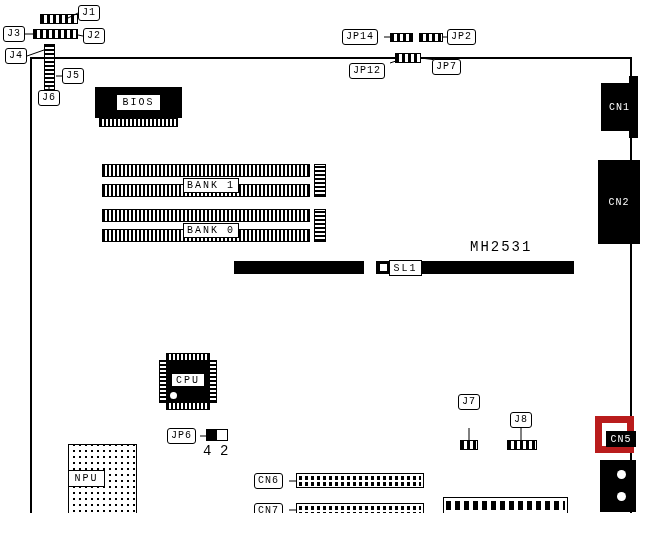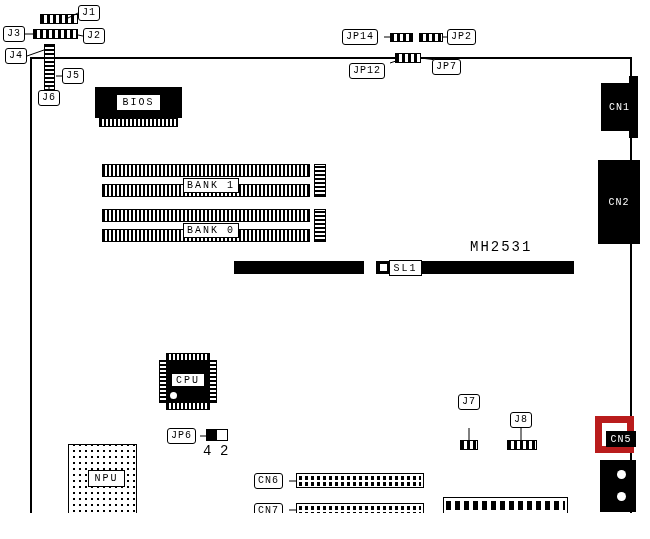--- a/index.html
+++ b/index.html
@@ -107,21 +107,21 @@
   <div class="abs" style="left:170px;top:392px;width:7px;height:7px;background:#fff;border-radius:50%;z-index:5"></div>
 
   <div class="co" style="left:167px;top:428px">JP6</div>
   <div class="abs" style="left:206px;top:429px;width:22px;height:12px;border:1px solid #000;background:#fff">
     <div class="abs" style="left:0;top:0;width:10px;height:10px;background:#000"></div>
   </div>
   <div class="txt" style="left:203px;top:443px;letter-spacing:0">4</div>
   <div class="txt" style="left:220px;top:443px;letter-spacing:0">2</div>
 
   <div class="dotgrid" style="left:68px;top:444px;width:69px;height:72px"></div>
-  <div class="boxlabel" style="left:88px;top:470px;width:37px;height:17px">NPU</div>
+  <div class="boxlabel" style="left:68px;top:470px;width:37px;height:17px">NPU</div>
 
   <div class="co" style="left:458px;top:394px">J7</div>
   <div class="co" style="left:510px;top:412px">J8</div>
   <div class="pins-h" style="left:460px;top:440px;width:18px;height:10px"></div>
   <div class="pins-h" style="left:507px;top:440px;width:30px;height:10px"></div>
 
   <div class="co" style="left:254px;top:473px">CN6</div>
   <div class="row2" style="left:296px;top:473px;width:128px;height:15px">
     <div class="r" style="top:2px"></div>
     <div class="r" style="top:8px"></div>

